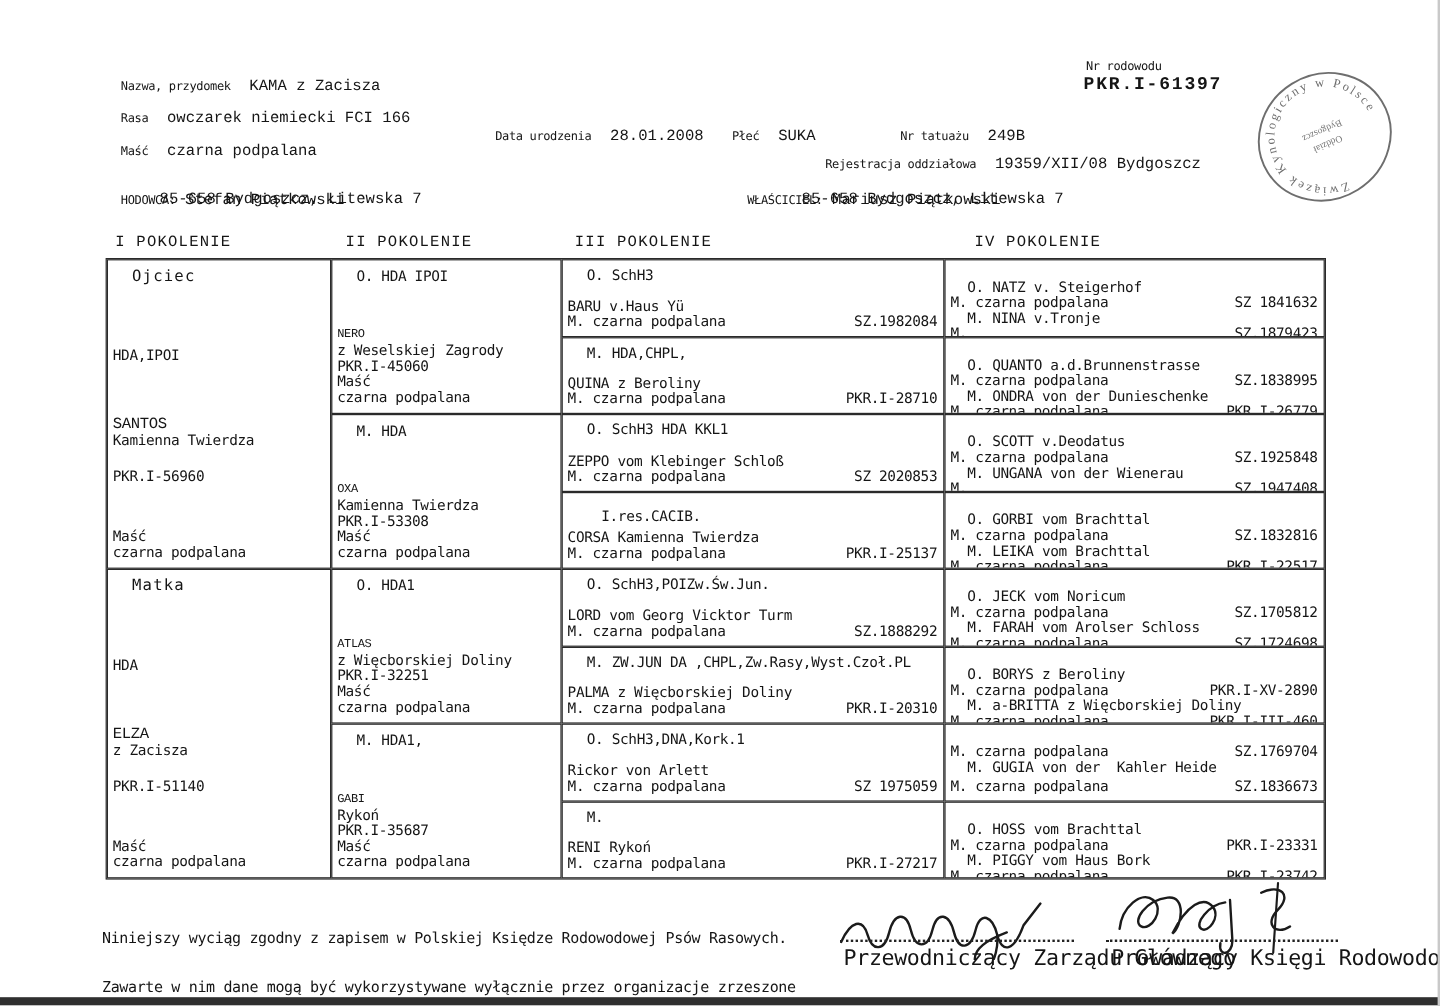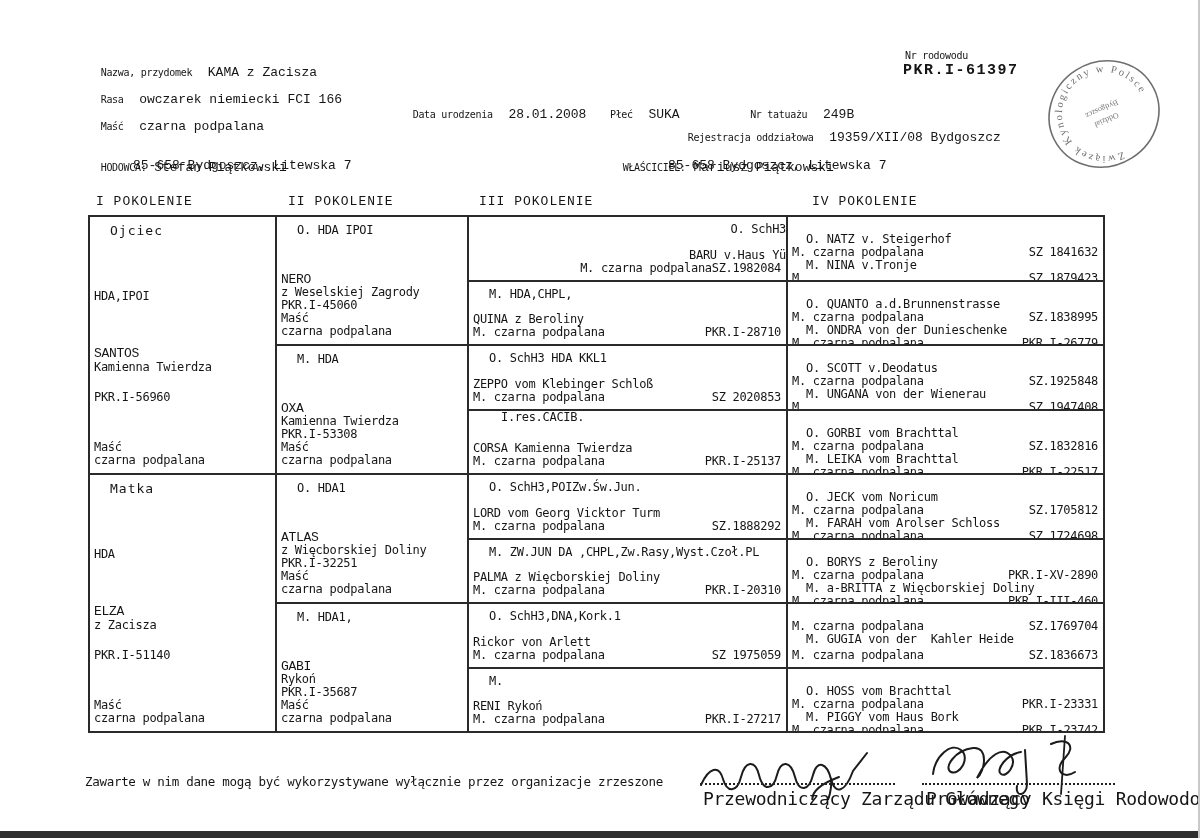--- a/index.html
+++ b/index.html
@@ -28,24 +28,24 @@
         font-size:12px;line-height:13px;letter-spacing:-0.3px;overflow:hidden;}
   .g1 .role{position:absolute;top:7px;left:20px;font-size:13px;letter-spacing:1px;}
   .g1 .titles{position:absolute;top:73px;left:4px;}
   .g1 .nm{position:absolute;top:130px;left:4px;font-size:13px;}
   .g1 .kn{position:absolute;top:144px;left:4px;}
   .g1 .rg{position:absolute;top:174px;left:4px;}
   .g1 .clr{position:absolute;bottom:6px;left:4px;}
   .g2{display:flex;flex-direction:column;}
   .g2 .title{padding:7px 0 0 20px;}
   .g2 .blk{margin-top:auto;padding:0 0 6px 4px;}
-  .g2 .blk .nm{font-family:"Liberation Mono", monospace;font-size:13px;}
+  .g2 .blk .nm{font-family:"Liberation Mono", monospace;font-size:10px;}
   .g3{display:flex;flex-direction:column;}
   .g3 .title{padding:6px 0 0 20px;white-space:pre;}
-  .g3 .title2{padding:0 6px 0 32px;}
+  .g3 .title2{padding:0 6px 0 32px;margin-top:13px;}
   .g3 .nm{margin-top:auto;padding-left:4px;}
   .g3 .last{display:flex;justify-content:space-between;padding:0 5px 5px 4px;}
   .g4{display:flex;flex-direction:column;padding-top:16px;}
   .g4 .ind{padding-left:18px;white-space:pre;}
   .g4 .split{display:flex;justify-content:space-between;padding:0 5px 0 4px;}
   .g4 .split.bot{margin-top:auto;padding-bottom:5px;}
 
   .colhead{font-family:"Liberation Mono", monospace;font-size:13px;letter-spacing:1px;}
 
   .footer-block{font-size:12.5px;line-height:13.5px;letter-spacing:-0.3px;white-space:pre;}
@@ -169,21 +169,21 @@
     <div class="title">M. HDA1,</div>
     <div class="blk">
       <div class="nm">GABI</div>
       <div>Rykoń</div>
       <div>PKR.I-35687</div>
       <div>Maść</div>
       <div>czarna podpalana</div>
     </div>
   </div>
 
-  <div class="cell g3" style="grid-column:3;grid-row:1;align-items:flex-end;">
+  <div class="cell g3" style="grid-column:3;grid-row:1;">
     <div class="title">O. SchH3</div>
     <div class="nm">BARU v.Haus Yü</div>
     <div class="last">
       <span>M. czarna podpalana</span>
       <span>SZ.1982084</span>
     </div>
   </div>
   <div class="cell g3" style="grid-column:3;grid-row:2;">
     <div class="title">M. HDA,CHPL,</div>
     <div class="nm">QUINA z Beroliny</div>
@@ -332,20 +332,21 @@
       </div>
     <div class="ind">M. PIGGY vom Haus Bork</div>
     <div class="split bot">
         <span>M. czarna podpalana</span>
         <span>PKR.I-23742</span>
       </div>
   </div>
 </div>
 
 <div class="abs footer-block" style="left:85px;top:748px;">
+  <div>Niniejszy wyciąg zgodny z zapisem w Polskiej Księdze Rodowodowej Psów Rasowych.</div>
   <div>Zawarte w nim dane mogą być wykorzystywane wyłącznie przez organizacje zrzeszone</div>
   
   
 </div>
 
 <div class="abs" style="left:695px;top:745px;width:215px;height:55px;">
   <svg width="215" height="55" viewBox="0 0 215 55">
     <path d="M6,40 C14,22 24,20 28,34 C32,48 42,48 46,32 C50,16 60,14 64,30 C68,46 78,46 82,30 C86,14 96,16 100,32 C104,48 114,46 118,30 C122,14 132,18 136,34 C140,50 150,48 158,26 L172,8" fill="none" stroke="#1b1b1b" stroke-width="2" stroke-linecap="round"></path>
     <path d="M136,34 C138,54 124,76 118,58 C114,46 128,38 144,32" fill="none" stroke="#1b1b1b" stroke-width="2" stroke-linecap="round"></path>
   </svg>

